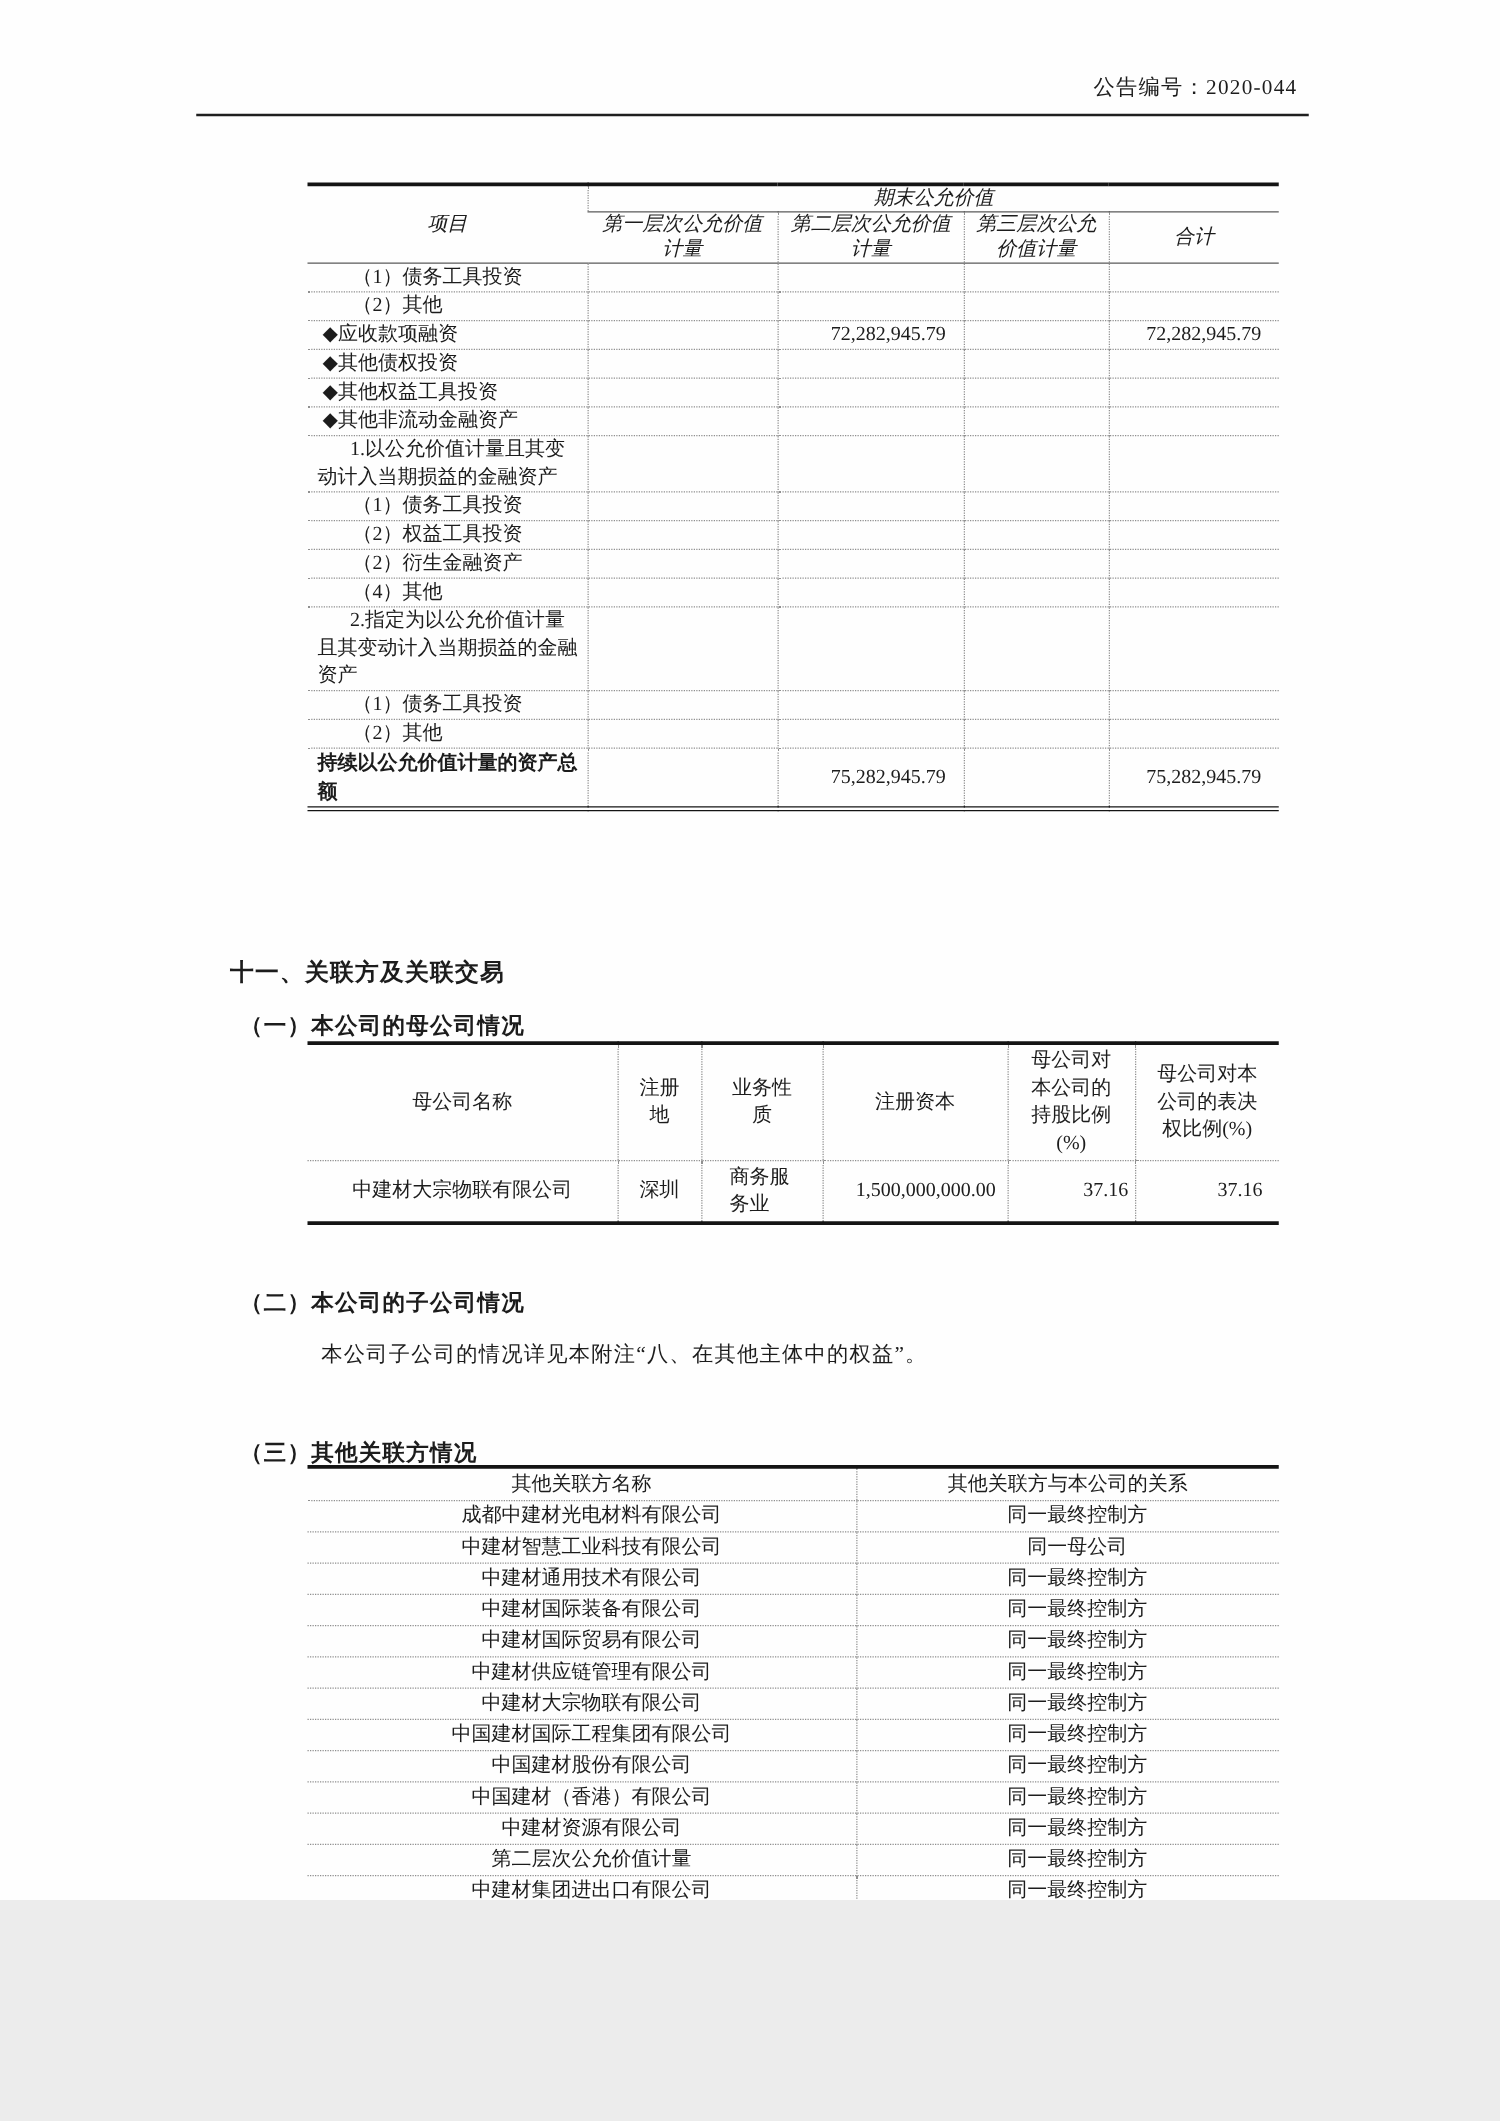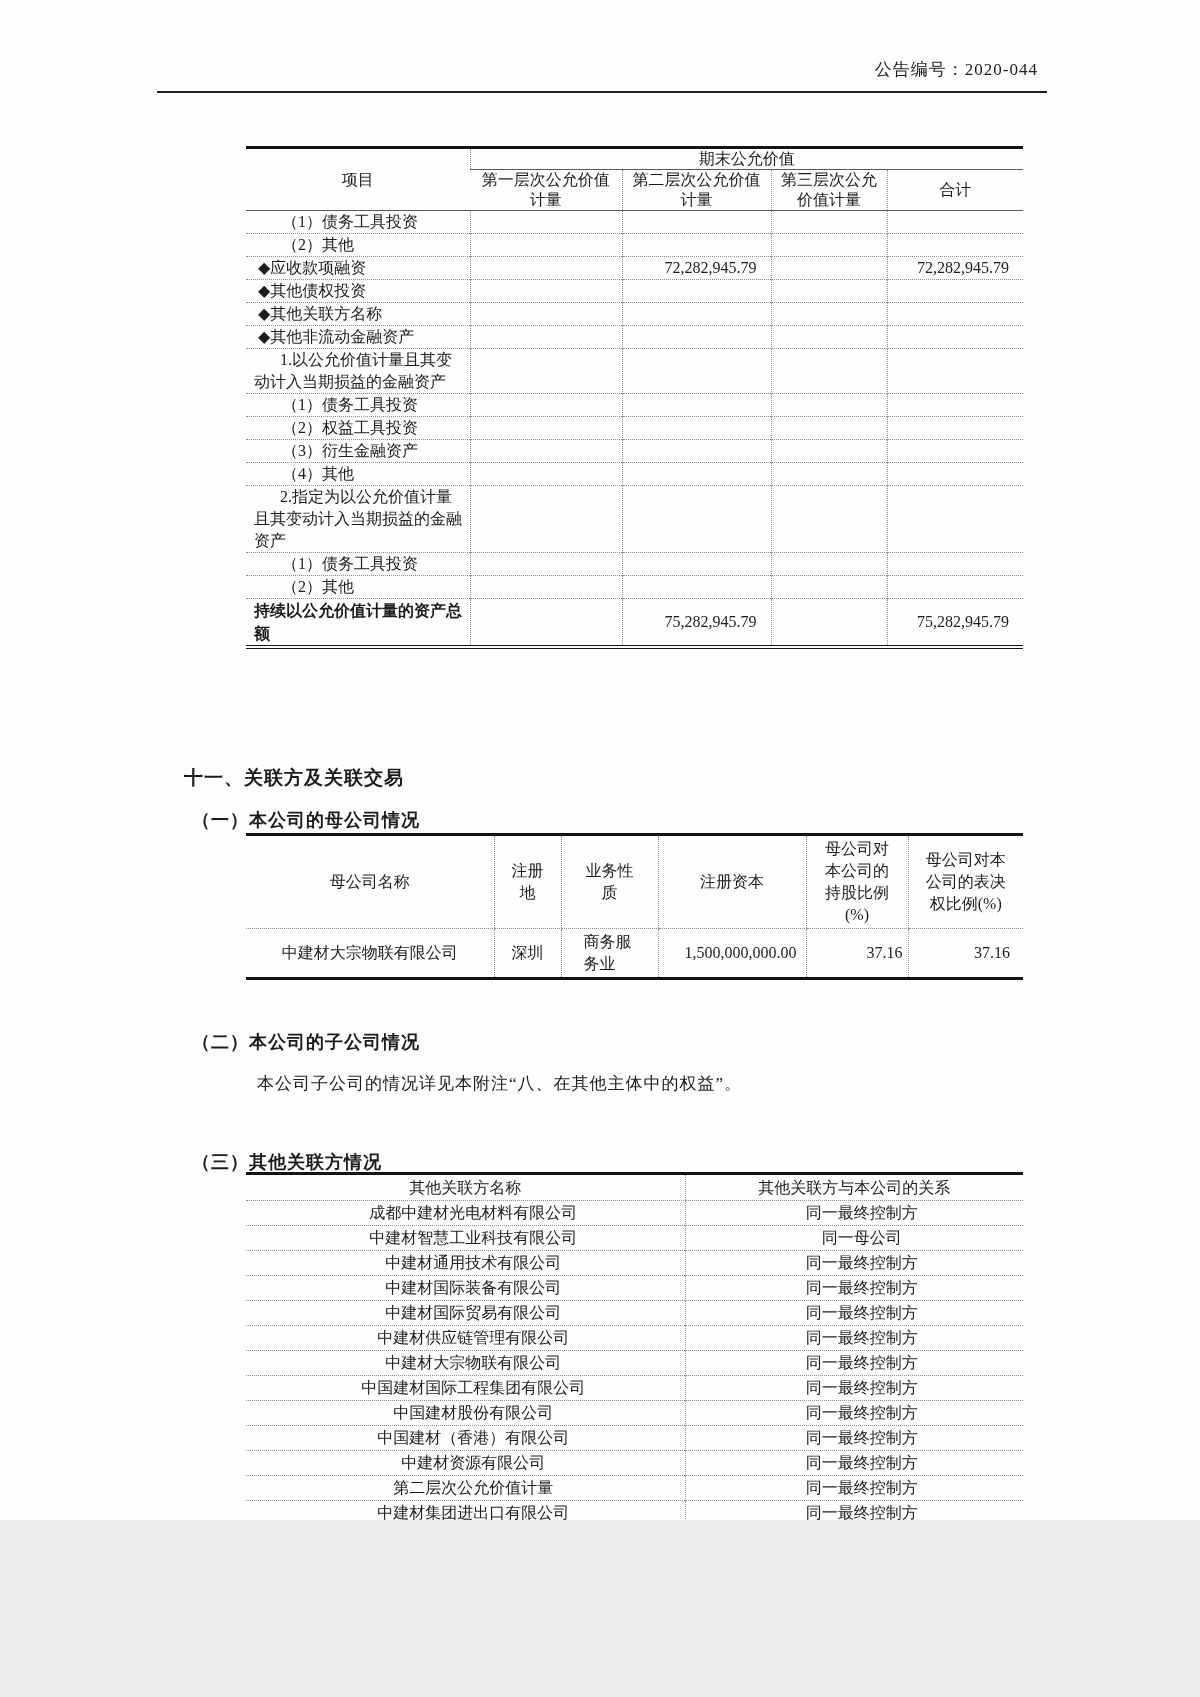--- a/index.html
+++ b/index.html
@@ -28,21 +28,21 @@
     font-size:16px;
     border-top:3px solid #141414;
     border-bottom:4px double #141414;
   }
   .t1 th{font-weight:normal;text-align:center;vertical-align:middle;padding:0 4px;}
   .t1 td{padding:0 6px;line-height:22px;vertical-align:middle;}
   .t1 .hr1 th{line-height:20px;height:20px;}
   .t1 .hr2 th{line-height:20px;height:40px;border-top:1px dotted #8f8f8f;}
   .t1 th,.t1 td{border-left:1px dotted #8f8f8f;}
   .t1 th:first-child,.t1 td:first-child{border-left:none;}
-  .t1 thead th{border-bottom:1px solid #5a5a5a;}
+  .t1 thead th{border-bottom:1px solid #5a5a5a;font-style:italic;}
   .t1 .c-item{border-bottom:1px solid #5a5a5a;}
   .t1 tbody td{border-top:1px dotted #8f8f8f;}
   .t1 tbody tr:first-child td{border-top:none;}
   .t1 td.v{text-align:right;padding-right:14px;}
   .t1 td.lbl.sub{padding-left:36px;}
   .t1 td.lbl.item{padding-left:12px;}
   .t1 td.lbl.num{padding-left:8px;text-indent:26px;}
   .t1 td.lbl.tot{padding-left:8px;font-weight:bold;line-height:23px;}
   .t1 tr.tot-row td{border-top:1px dotted #8f8f8f;}
 
@@ -148,21 +148,21 @@
         <td class="v">72,282,945.79</td>
       </tr>
       <tr>
         <td class="lbl item">◆其他债权投资</td>
         <td class="v"></td>
         <td class="v"></td>
         <td class="v"></td>
         <td class="v"></td>
       </tr>
       <tr>
-        <td class="lbl item">◆其他关联方名称</td>
+        <td class="lbl item">◆其他权益工具投资</td>
         <td class="v"></td>
         <td class="v"></td>
         <td class="v"></td>
         <td class="v"></td>
       </tr>
       <tr>
         <td class="lbl item">◆其他非流动金融资产</td>
         <td class="v"></td>
         <td class="v"></td>
         <td class="v"></td>
@@ -183,21 +183,21 @@
         <td class="v"></td>
       </tr>
       <tr>
         <td class="lbl sub">（2）权益工具投资</td>
         <td class="v"></td>
         <td class="v"></td>
         <td class="v"></td>
         <td class="v"></td>
       </tr>
       <tr>
-        <td class="lbl sub">（3）衍生金融资产</td>
+        <td class="lbl sub">（2）衍生金融资产</td>
         <td class="v"></td>
         <td class="v"></td>
         <td class="v"></td>
         <td class="v"></td>
       </tr>
       <tr>
         <td class="lbl sub">（4）其他</td>
         <td class="v"></td>
         <td class="v"></td>
         <td class="v"></td>

